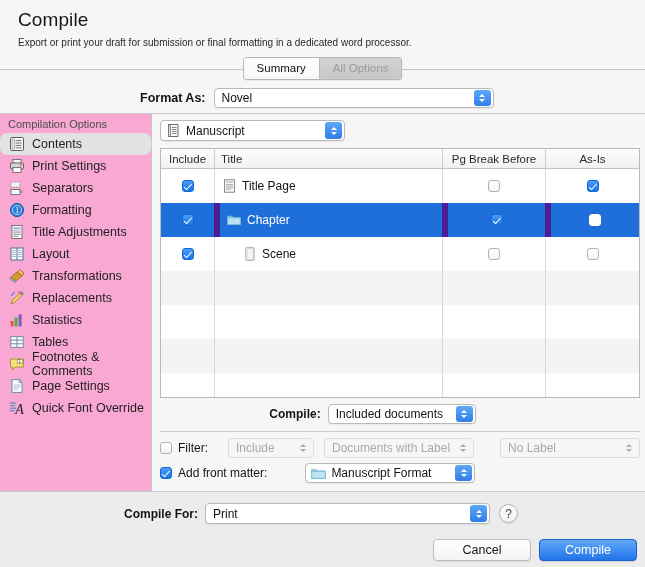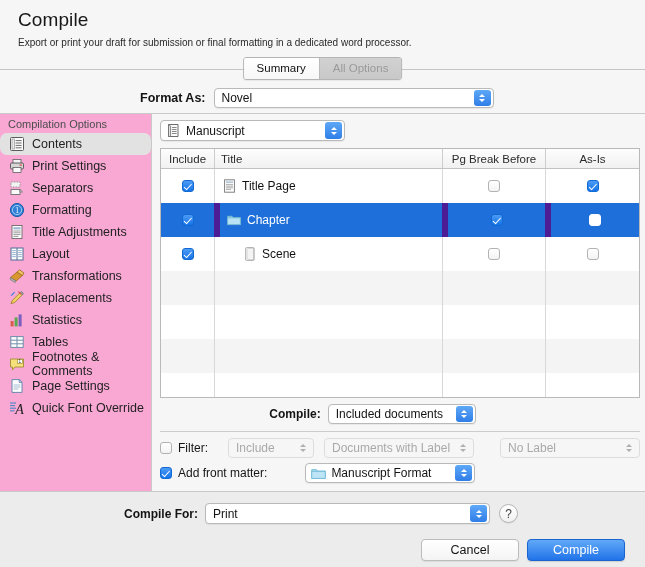--- a/index.html
+++ b/index.html
@@ -348,21 +348,21 @@
     background: linear-gradient(#ffffff, #f1f1f1);
     margin-left: 9px;
     font-size: 12px;
     color: #3f3f3f;
     display: flex; align-items: center; justify-content: center;
     box-shadow: 0 1px 1px rgba(0,0,0,0.07);
     cursor: default;
   }
   .footer-buttons {
     position: absolute;
-    right: 20px;
+    right: 8px;
     bottom: 8px;
     display: flex;
     gap: 8px;
   }
   .btn {
     width: 98px;
     height: 22px;
     border-radius: 4px;
     font-size: 12.5px;
     display: flex;

